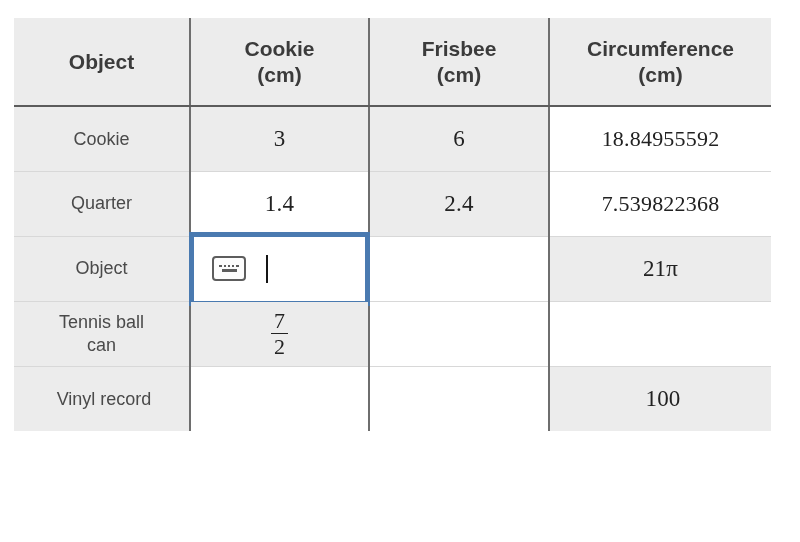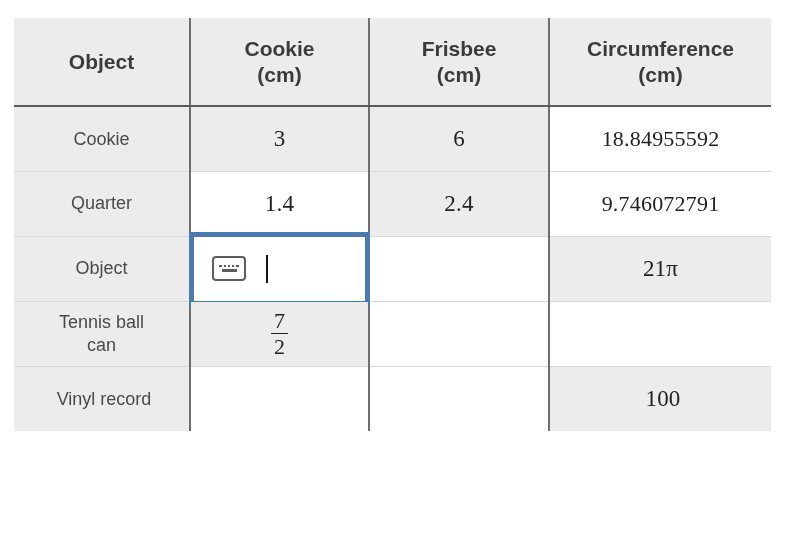--- a/index.html
+++ b/index.html
@@ -215,21 +215,21 @@
         <td class="obj-cell">
           <span class="obj-label">Quarter</span>
         </td>
         <td class="blank">
           <span class="val">1.4</span>
         </td>
         <td class="filled">
           <span class="val">2.4</span>
         </td>
         <td class="blank">
-          <span class="val long">9.746072791</span>
+          <span class="val long">7.539822368</span>
         </td>
       </tr>
 
       <tr>
         <td class="obj-cell">
           <span class="obj-label">Object</span>
         </td>
         <td class="focused">
           <div class="focus-box">
             <span class="kb-icon">

